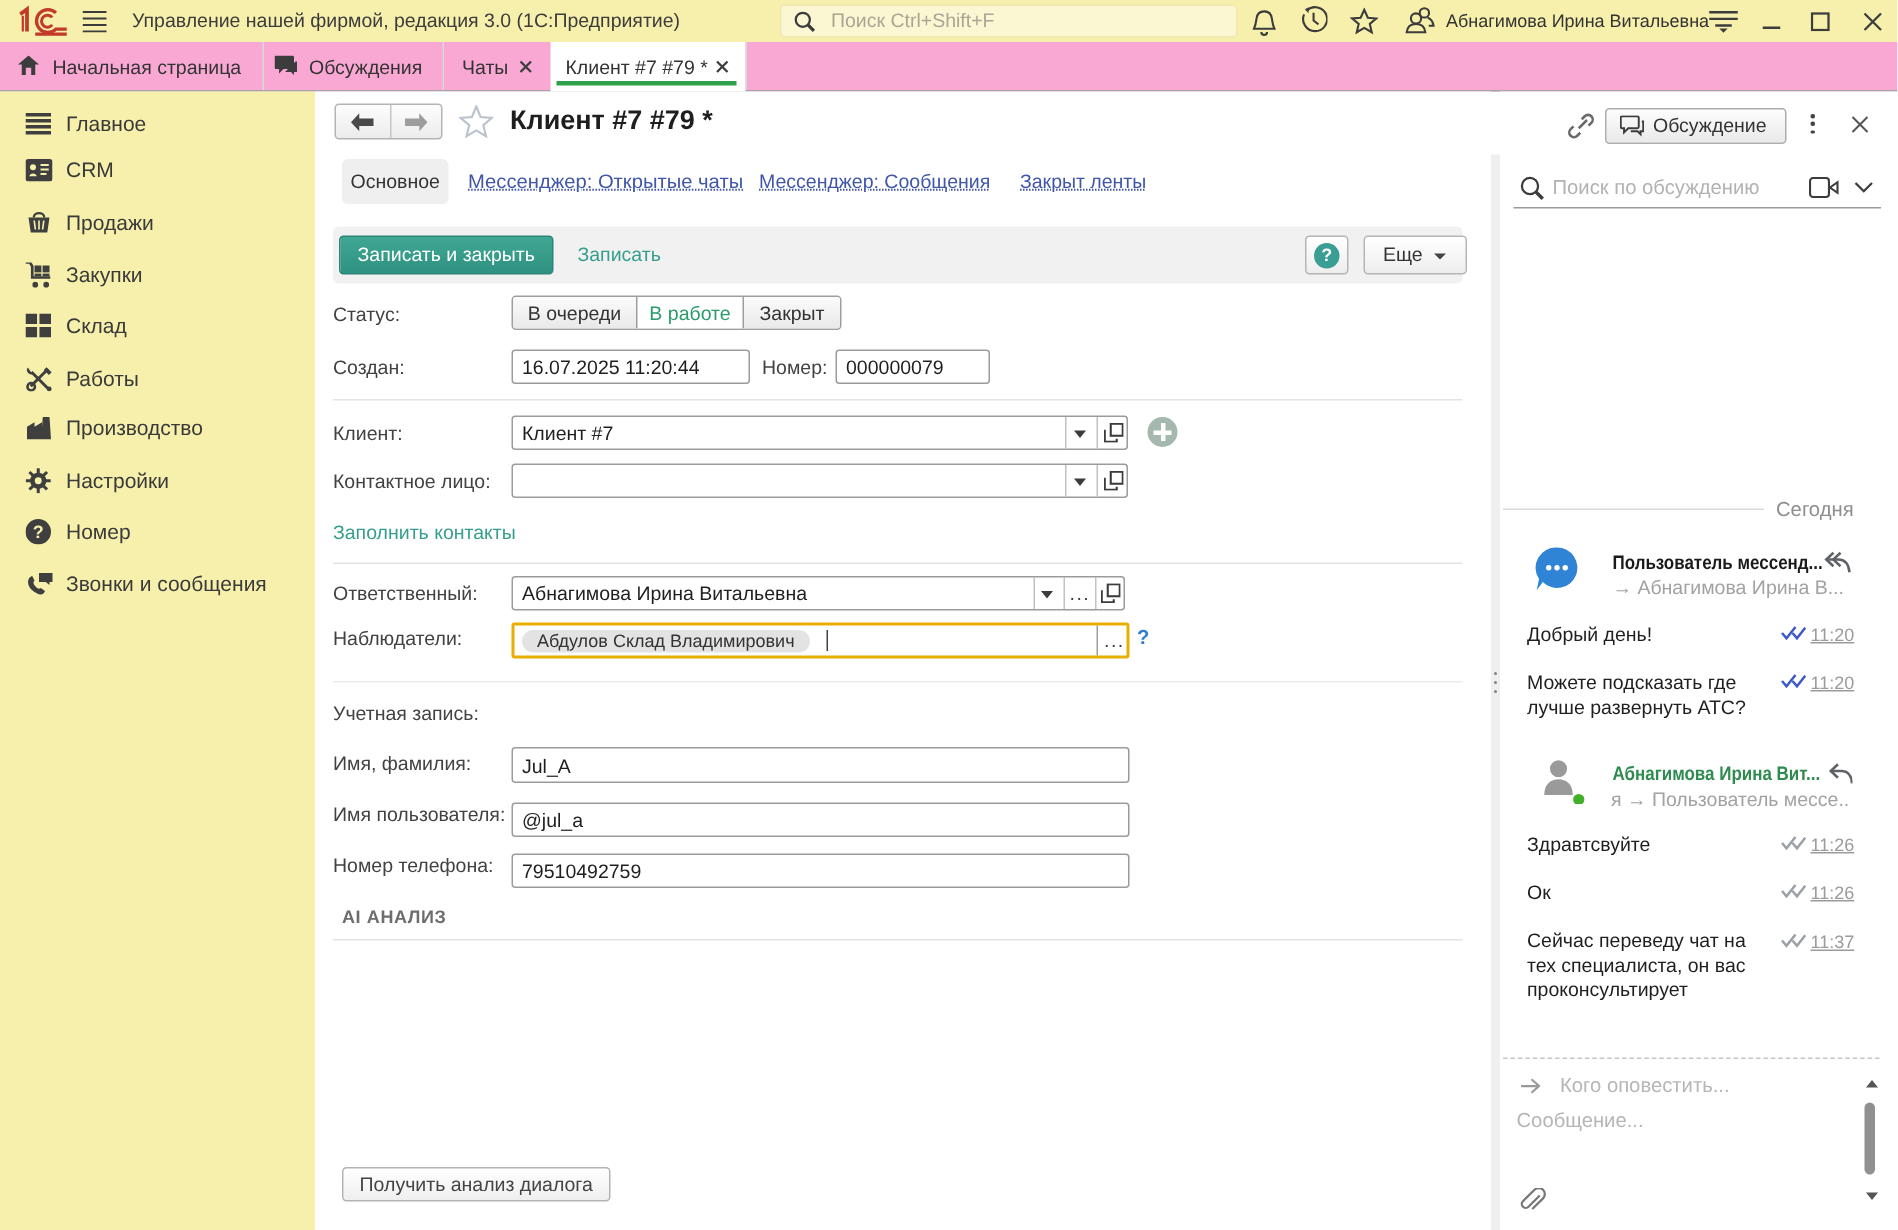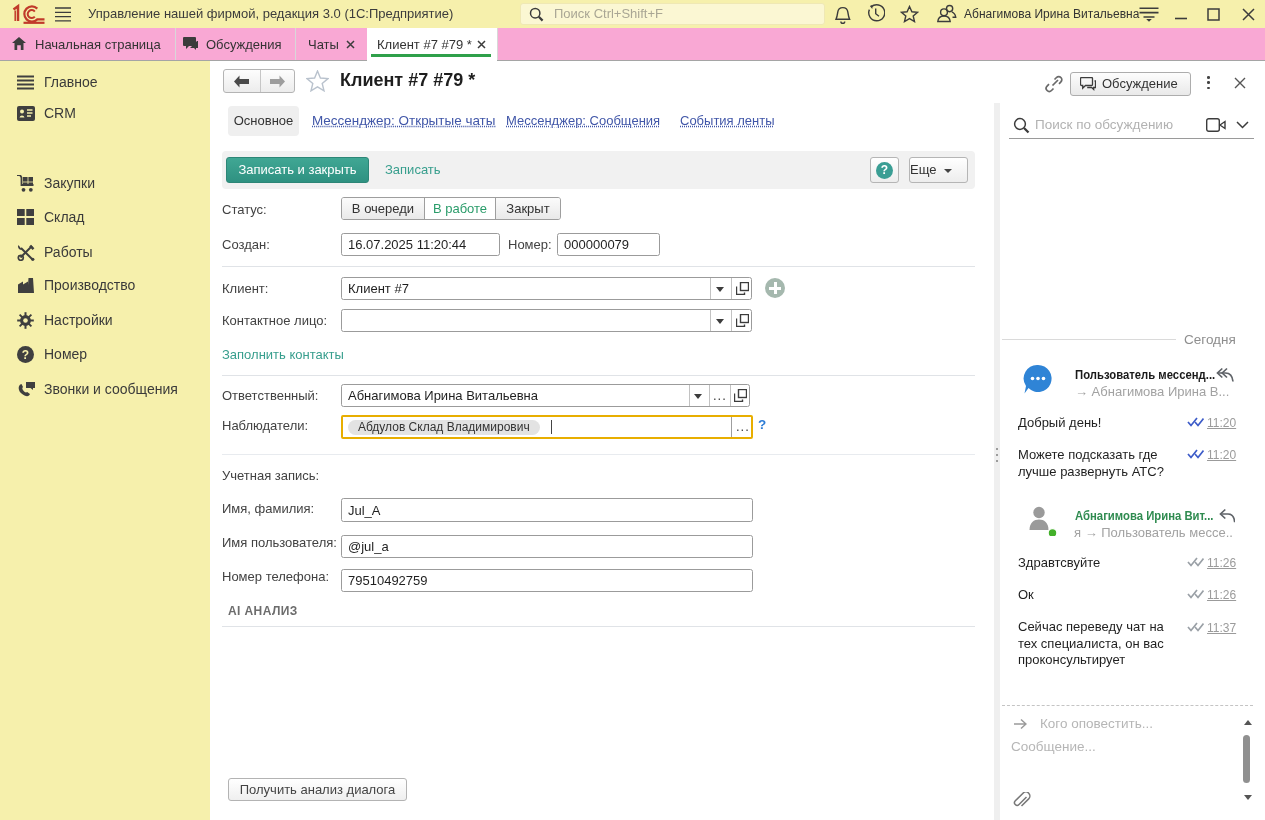--- a/index.html
+++ b/index.html
@@ -28,21 +28,21 @@
 .navbtns { position:absolute; left:13px; top:8px; width:72px; height:24px; border:1px solid #b4b4b4; border-radius:3px; background:linear-gradient(#fdfdfd,#ececec); }
 .navbtns .mid { position:absolute; left:36px; top:0; width:1px; height:22px; background:#c6c6c6; }
 #title { position:absolute; left:130px; top:9px; font-size:18px; font-weight:bold; color:#1e1e1e; }
 #chip { position:absolute; left:18px; top:45px; width:71px; height:30px; background:#efefef; border-radius:4px; text-align:center; line-height:30px; font-size:13px; color:#333; }
 .navlink { position:absolute; top:45px; height:30px; line-height:30px; font-size:13px; color:#4056a8; text-decoration:underline; text-decoration-style:dotted; }
 #cmdbar { position:absolute; left:12px; top:90px; width:753px; height:38px; background:#f1f1f1; border-radius:4px; }
 #btnsave { position:absolute; left:16px; top:96px; width:143px; height:26px; background:linear-gradient(#40a794,#2f9181); border:1px solid #2d8677; border-radius:3px; color:#fff; font-size:13px; text-align:center; line-height:24px; }
 #lnksave { position:absolute; left:175px; top:96px; height:26px; line-height:26px; font-size:13px; color:#379e8d; }
 #btnhelp { position:absolute; left:660px; top:96px; width:29px; height:26px; background:linear-gradient(#fff,#ededed); border:1px solid #b5b5b5; border-radius:3px; }
 #btnhelp .c { position:absolute; left:5px; top:4px; width:17px; height:17px; border-radius:50%; background:#3a9e94; color:#fff; font-size:12px; font-weight:bold; text-align:center; line-height:17px; }
-#btnmore { position:absolute; left:699px; top:96px; width:59px; height:26px; background:linear-gradient(#fff,#ededed); border:1px solid #b5b5b5; border-radius:3px; font-size:13px; color:#333; text-align:left; line-height:24px; }
+#btnmore { position:absolute; left:699px; top:96px; width:69px; height:26px; background:linear-gradient(#fff,#ededed); border:1px solid #b5b5b5; border-radius:3px; font-size:13px; color:#333; text-align:left; line-height:24px; padding-left:12px; }
 .flabel { position:absolute; left:12px; font-size:13px; color:#424242; }
 .sep { position:absolute; left:12px; width:753px; height:1px; background:#e0e3e7; }
 .inp { position:absolute; background:#fff; border:1px solid #9b9b9b; border-radius:2.5px; font-size:13px; color:#1f1f1f; }
 .inp .txt { position:absolute; left:6px; top:0; bottom:0; display:flex; align-items:center; white-space:nowrap; }
 .vsep { position:absolute; top:0px; bottom:0px; width:1px; background:#c2c2c2; }
 .darr { position:absolute; width:0; height:0; border-left:4.5px solid transparent; border-right:4.5px solid transparent; border-top:5px solid #3c3c3c; }
 .dots3 { position:absolute; font-size:13px; color:#3c3c3c; letter-spacing:1px; }
 
 #stat { position:absolute; left:131px; top:136px; width:220px; height:23px; border:1px solid #9e9e9e; border-radius:3px; overflow:hidden; display:flex; }
 #stat div { height:100%; font-size:13px; display:flex; align-items:center; justify-content:center; }
@@ -171,20 +171,28 @@
       </div>
   <div class="srow" style="top:35px">
         <svg width="18" height="15" viewBox="0 0 18 15">
           <rect x="0" y="0" width="18" height="15" rx="2" fill="#3f3f3f"></rect>
           <circle cx="5" cy="5.5" r="2" fill="#f6f0ac"></circle>
           <path d="M2.5 11.5 a2.6 2.6 0 0 1 5 0 z" fill="#f6f0ac"></path>
           <path d="M10 4h5.5M10 7h5.5M10 10h4" stroke="#f6f0ac" stroke-width="1.3"></path>
         </svg>
         <span>CRM</span>
       </div>
+  <div class="srow" style="top:70px">
+        <svg width="18" height="16" viewBox="0 0 18 16">
+          <path d="M2 5 L16 5 L14.5 15 L3.5 15 Z" fill="#3f3f3f"></path>
+          <path d="M5.5 5 C5.5 1 12.5 1 12.5 5" fill="none" stroke="#3f3f3f" stroke-width="1.5"></path>
+          <path d="M5.8 7 L6.6 13 M9 7 L9 13 M12.2 7 L11.4 13" stroke="#f6f0ac" stroke-width="1.1"></path>
+        </svg>
+        <span>Продажи</span>
+      </div>
   <div class="srow" style="top:105px">
         <svg width="19" height="17" viewBox="0 0 19 17">
           <path d="M0 0 h3 l1.5 2.5 v7.5 h12" fill="none" stroke="#3f3f3f" stroke-width="1.8"></path>
           <rect x="6" y="2" width="4.6" height="4.6" fill="#3f3f3f"></rect>
           <rect x="11.4" y="2" width="4.6" height="4.6" fill="#3f3f3f"></rect>
           <rect x="6" y="7.4" width="4.6" height="1.8" fill="#3f3f3f"></rect>
           <rect x="11.4" y="7.4" width="4.6" height="1.8" fill="#3f3f3f"></rect>
           <circle cx="6.5" cy="14.8" r="1.9" fill="#3f3f3f"></circle>
           <circle cx="13.8" cy="14.8" r="1.9" fill="#3f3f3f"></circle>
         </svg>
@@ -260,21 +268,21 @@
           <path d="M10.5 0.5 L16 6.5 L10.5 12.5 V9 H1 V4 H10.5 Z" fill="#9d9d9d"></path>
         </svg>
   </div>
   <svg class="abs" style="left:96px;top:9px" width="23" height="22" viewBox="0 0 23 22">
         <path d="M11.5 1 L14.4 8 L22 8.6 L16.2 13.5 L18 20.8 L11.5 16.9 L5 20.8 L6.8 13.5 L1 8.6 L8.6 8 Z" fill="none" stroke="#b9c2cd" stroke-width="1.4"></path>
       </svg>
   <div id="title">Клиент #7 #79 *</div>
   <div id="chip">Основное</div>
   <div class="navlink" style="left:102px;transform:scaleX(1.036);transform-origin:left center">Мессенджер: Открытые чаты</div>
   <div class="navlink" style="left:296px">Мессенджер: Сообщения</div>
-  <div class="navlink" style="left:470px">События ленты</div>
+  <div class="navlink" style="left:470px">Закрыт ленты</div>
   <div id="cmdbar"></div>
   <div id="btnsave">Записать и закрыть</div>
   <div id="lnksave">Записать</div>
   <div id="btnhelp">
         <div class="c">?</div>
       </div>
   <div id="btnmore">Еще <span style="display:inline-block;width:0;height:0;border-left:4px solid transparent;border-right:4px solid transparent;border-top:4.5px solid #444;margin-left:4px;vertical-align:middle"></span></div>
 
   <div class="flabel" style="top:141px">Статус:</div>
   <div class="flabel" style="top:176px">Создан:</div>

